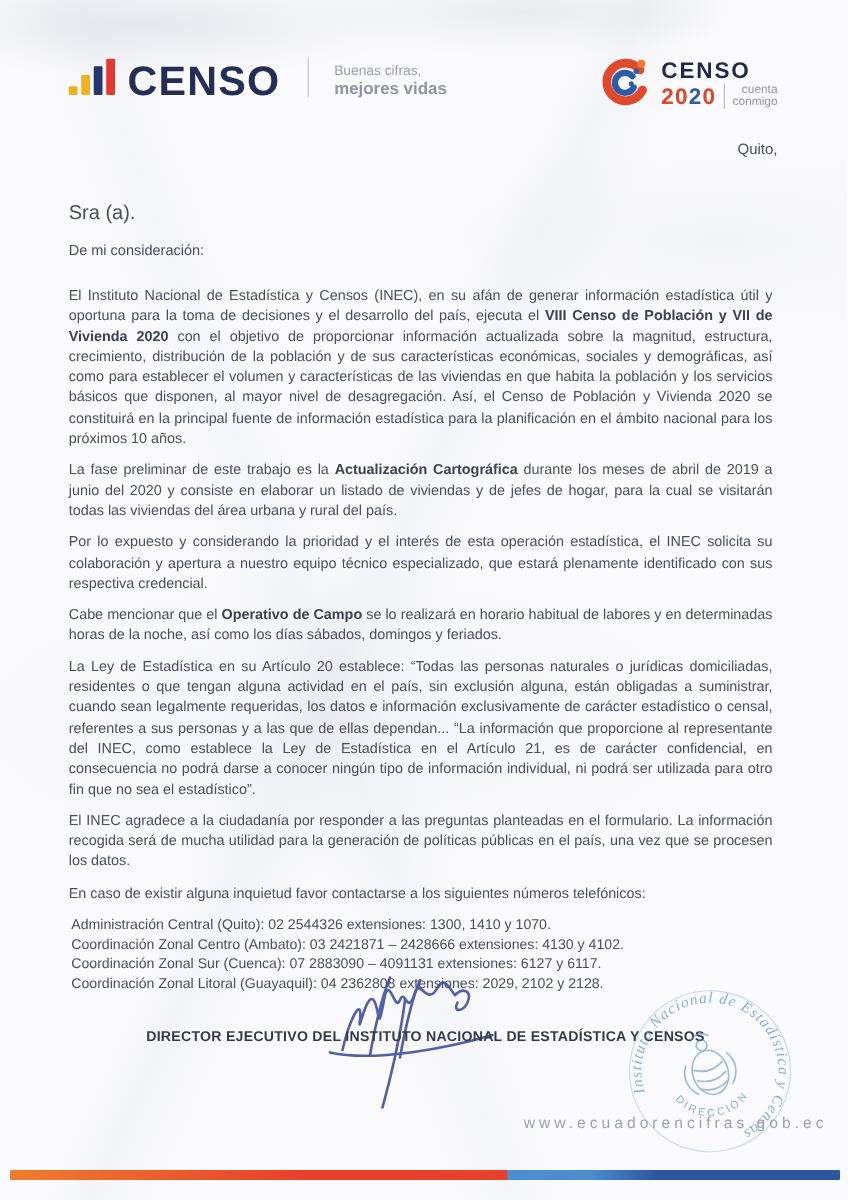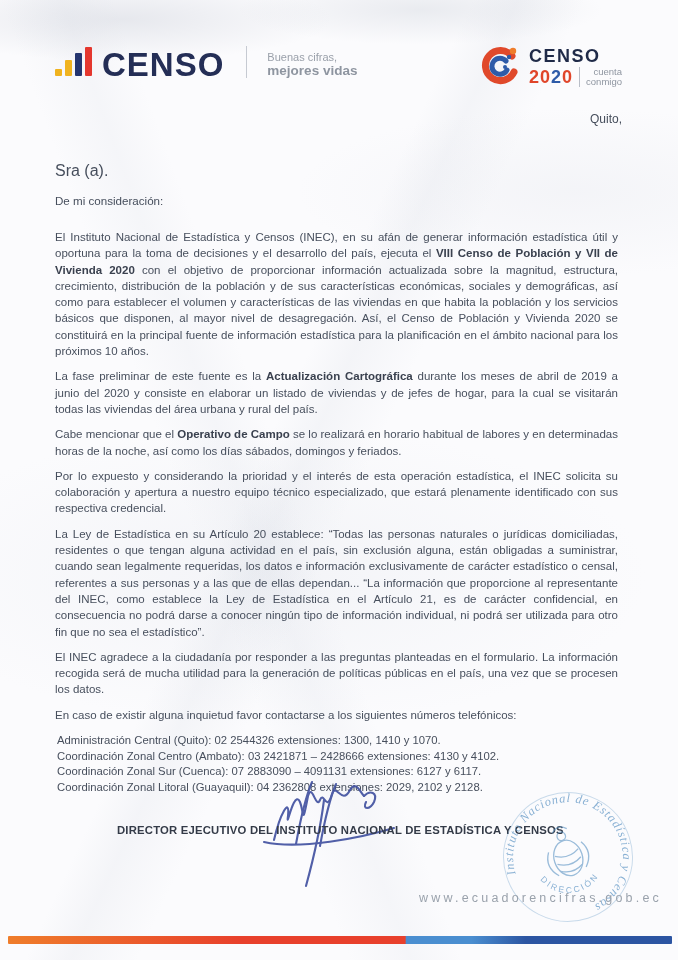--- a/index.html
+++ b/index.html
@@ -107,23 +107,23 @@
       </div>
     </div>
   </div>
 
   <div class="city-line">Quito,</div>
   <div class="salutation">Sra (a).</div>
   <div class="greeting">De mi consideración:</div>
 
   <div class="letter-body">
       <p class="para"><span>El Instituto Nacional de Estadística y Censos (INEC), en su afán de generar información estadística útil y oportuna para la toma de decisiones y el desarrollo del país, ejecuta el </span><span class="b">VIII Censo de Población y VII de Vivienda 2020</span><span> con el objetivo de proporcionar información actualizada sobre la magnitud, estructura, crecimiento, distribución de la población y de sus características económicas, sociales y demográficas, así como para establecer el volumen y características de las viviendas en que habita la población y los servicios básicos que disponen, al mayor nivel de desagregación. Así, el Censo de Población y Vivienda 2020 se constituirá en la principal fuente de información estadística para la planificación en el ámbito nacional para los próximos 10 años.</span></p>
-      <p class="para"><span>La fase preliminar de este fuente es la </span><span class="b">Actualización Cartográfica</span><span> durante los meses de abril de 2019 a junio del 2020 y consiste en elaborar un listado de viviendas y de jefes de hogar, para la cual se visitarán todas las viviendas del área urbana y rural del país.</span></p>
+      <p class="para"><span>La fase preliminar de este trabajo es la </span><span class="b">Actualización Cartográfica</span><span> durante los meses de abril de 2019 a junio del 2020 y consiste en elaborar un listado de viviendas y de jefes de hogar, para la cual se visitarán todas las viviendas del área urbana y rural del país.</span></p>
+      <p class="para"><span>Por lo expuesto y considerando la prioridad y el interés de esta operación estadística, el INEC solicita su colaboración y apertura a nuestro equipo técnico especializado, que estará plenamente identificado con sus respectiva credencial.</span></p>
       <p class="para"><span>Cabe mencionar que el </span><span class="b">Operativo de Campo</span><span> se lo realizará en horario habitual de labores y en determinadas horas de la noche, así como los días sábados, domingos y feriados.</span></p>
-      <p class="para"><span>Por lo expuesto y considerando la prioridad y el interés de esta operación estadística, el INEC solicita su colaboración y apertura a nuestro equipo técnico especializado, que estará plenamente identificado con sus respectiva credencial.</span></p>
       <p class="para"><span>La Ley de Estadística en su Artículo 20 establece: “Todas las personas naturales o jurídicas domiciliadas, residentes o que tengan alguna actividad en el país, sin exclusión alguna, están obligadas a suministrar, cuando sean legalmente requeridas, los datos e información exclusivamente de carácter estadístico o censal, referentes a sus personas y a las que de ellas dependan... “La información que proporcione al representante del INEC, como establece la Ley de Estadística en el Artículo 21, es de carácter confidencial, en consecuencia no podrá darse a conocer ningún tipo de información individual, ni podrá ser utilizada para otro fin que no sea el estadístico”.</span></p>
       <p class="para"><span>El INEC agradece a la ciudadanía por responder a las preguntas planteadas en el formulario. La información recogida será de mucha utilidad para la generación de políticas públicas en el país, una vez que se procesen los datos.</span></p>
       <p class="para"><span>En caso de existir alguna inquietud favor contactarse a los siguientes números telefónicos:</span></p>
     </div>
 
   <div class="contact-list">
       <div class="contact-line">Administración Central (Quito): 02 2544326 extensiones: 1300, 1410 y 1070.</div>
       <div class="contact-line">Coordinación Zonal Centro (Ambato): 03 2421871 – 2428666 extensiones: 4130 y 4102.</div>
       <div class="contact-line">Coordinación Zonal Sur (Cuenca): 07 2883090 – 4091131 extensiones: 6127 y 6117.</div>
       <div class="contact-line">Coordinación Zonal Litoral (Guayaquil): 04 2362808 extensiones: 2029, 2102 y 2128.</div>

